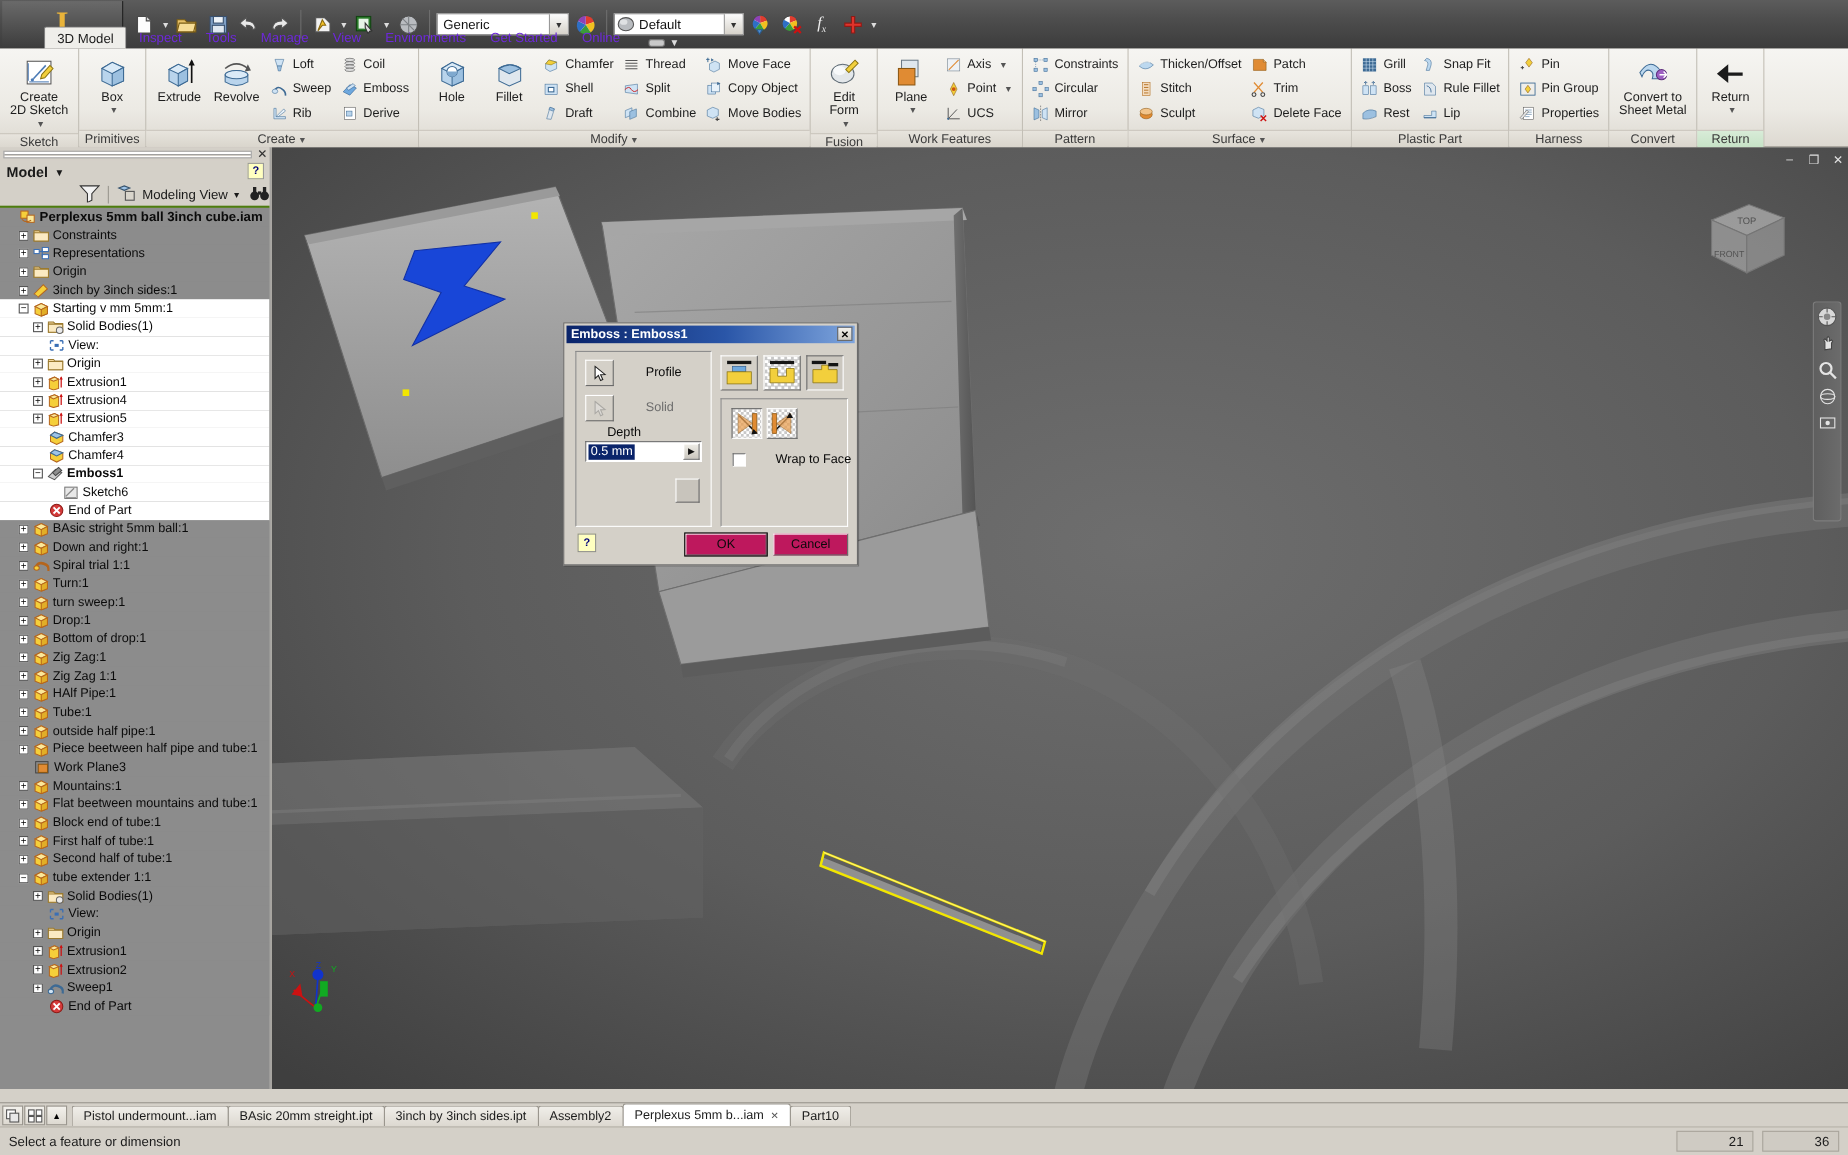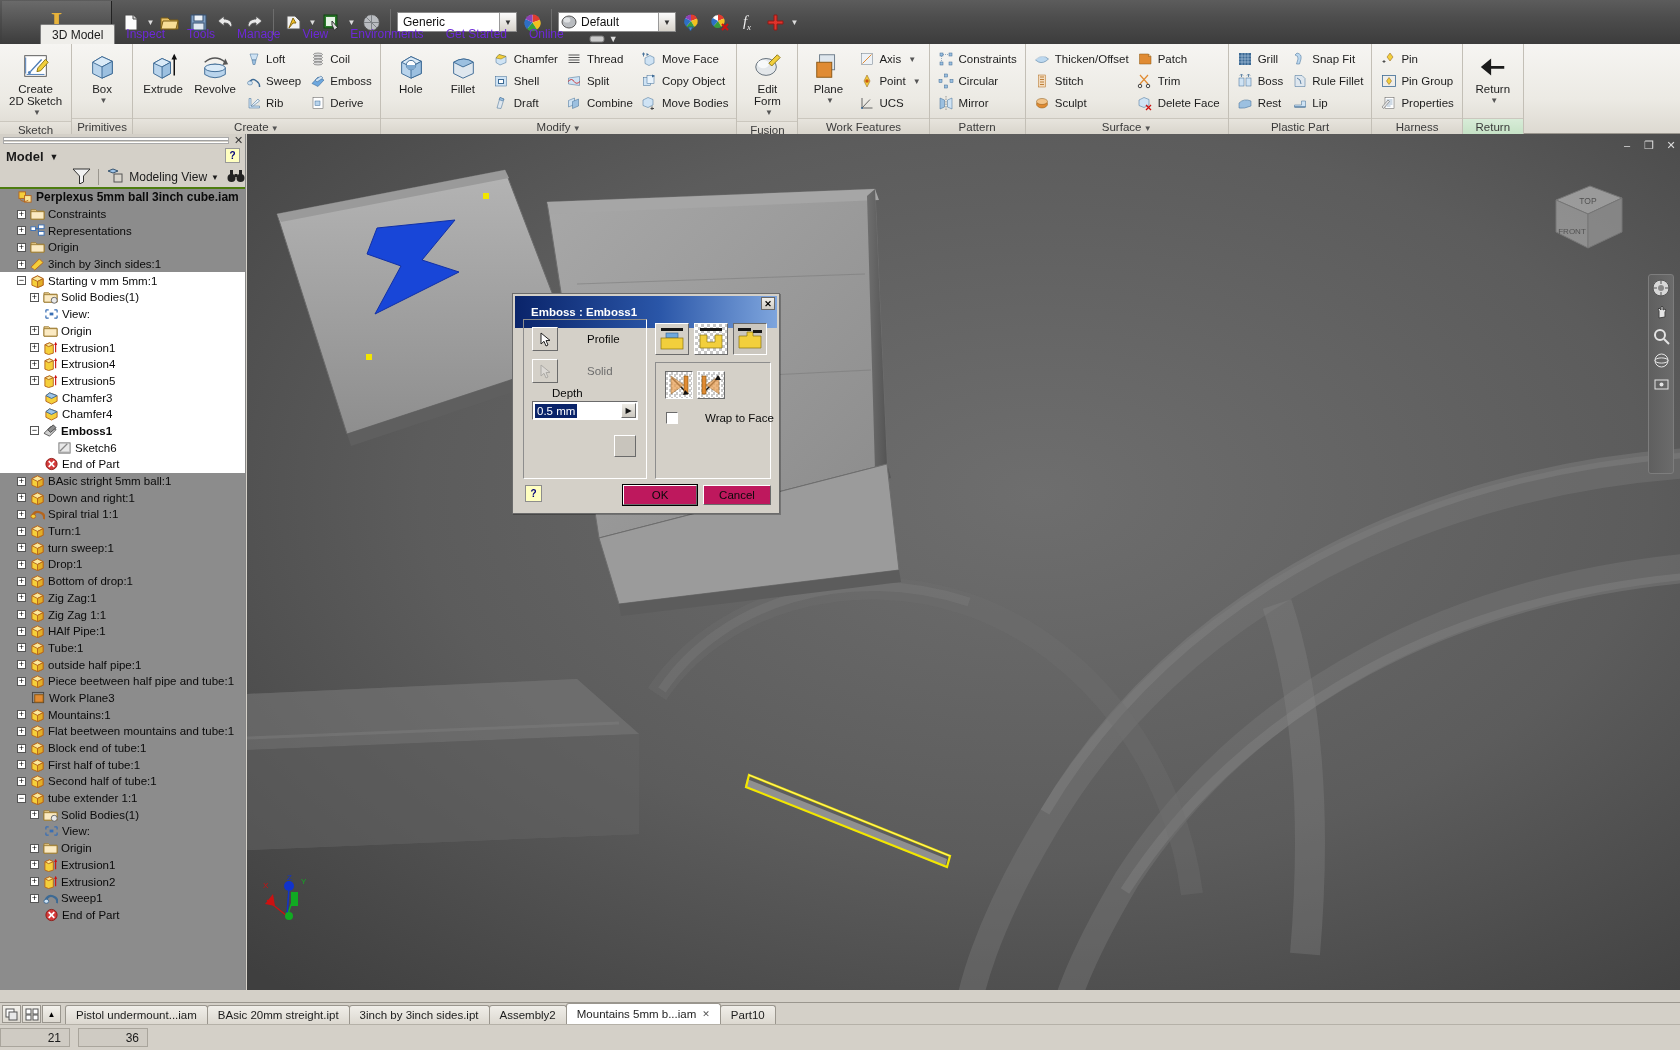--- a/index.html
+++ b/index.html
@@ -203,24 +203,24 @@
     padding-right:8px; font-size:12px; color:#1b1b1b;
   }
   
   #dlg{
     position:absolute; left:512px; top:293px; width:268px; height:221px;
     background:#d4d0c8; border:1px solid #6b6b6b;
     box-shadow:1px 1px 0 #00000040;
     z-index:50;
   }
   #dlgcap{
-    height:32px; margin:2px 2px 0 2px;
+    height:16px; margin:2px 2px 0 2px;
     background:linear-gradient(to right,#0a246a 0%,#2a56a8 55%,#7ea5dd 100%);
     color:#fff; font-size:11.5px; font-weight:bold;
-    display:flex;align-items:center; padding-left:16px; position:relative;
+    display:flex;align-items:center; padding-left:4px; position:relative;
   }
   #dlgcap .xbtn{
     position:absolute; right:2px; top:1px; width:14px;height:13px;
     background:linear-gradient(#f2f0ea,#cfcbc3); border:1px solid #6b6b6b;
     display:flex;align-items:center;justify-content:center; color:#000;font-size:9px;font-weight:bold;
   }
   .grp2{ position:absolute; border:1px solid #fff; border-top-color:#8d8d8d;border-left-color:#8d8d8d; }
   .selbtn{
     width:26px;height:24px; background:#d4d0c8;
     border:1px solid; border-color:#fff #6b6b6b #6b6b6b #fff;
@@ -949,20 +949,36 @@
                   <path d="M11 10h12M11 14h12M11 18h12M11 22h8"></path>
                 </g>
         <path d="M2 24 L14 10 L17 13 L5 27 Z" fill="#e6e6e6" stroke="#555"></path>
               </svg>
             </span>
             <span>Properties</span>
           </div>
         </div>
       </div>
       <div class="cap"><span>Harness</span></div>
+    </div>
+    <div class="panel">
+      <div class="body">
+        <div class="bigbtn">
+          <div class="gl">
+            <svg width="30" height="30" viewBox="0 0 32 32">
+              <path d="M3 16 q8 -12 16 -6 q6 4 4 12 l-8 0 q2 -6 -2 -8 q-5 -2 -8 6z" fill="#bcd8ef" stroke="#3d6a94"></path>
+        <circle cx="24" cy="18" r="5" fill="#9d5fc2" stroke="#5d2f7c"></circle>
+              <path d="M22 18 h6 M26 15 l3 3 l-3 3" stroke="#fff" stroke-width="1.4" fill="none"></path>
+            </svg>
+          </div>
+          <div style="white-space: pre-line;">Convert to
+Sheet Metal</div>
+        </div>
+      </div>
+      <div class="cap"><span>Convert</span></div>
     </div>
     <div class="panel act">
       <div class="body">
         <div class="bigbtn">
           <div class="gl">
             <svg width="30" height="30" viewBox="0 0 32 32">
               <path d="M28 16 L14 16 L14 8 L3 17 L14 26 L14 19 L28 19 Z" fill="#1b1b1b"></path>
             </svg>
           </div>
           <div style="white-space: pre-line;">Return</div>
@@ -1792,25 +1808,26 @@
       <div class="dtab">
         <span>BAsic 20mm streight.ipt</span>
       </div>
       <div class="dtab">
         <span>3inch by 3inch sides.ipt</span>
       </div>
       <div class="dtab">
         <span>Assembly2</span>
       </div>
       <div class="dtab active">
-        <span>Mountains 5mm b...iam</span>
+        <span>Perplexus 5mm b...iam</span>
         <span class="cx">✕</span>
       </div>
       <div class="dtab">
         <span>Part10</span>
       </div>
     </div>
 </div>
 
 <div id="status">
+  <div class="msg">Select a feature or dimension</div>
   <div class="cell">21</div>
   <div class="cell">36</div>
 </div>
 
 </body></html>

